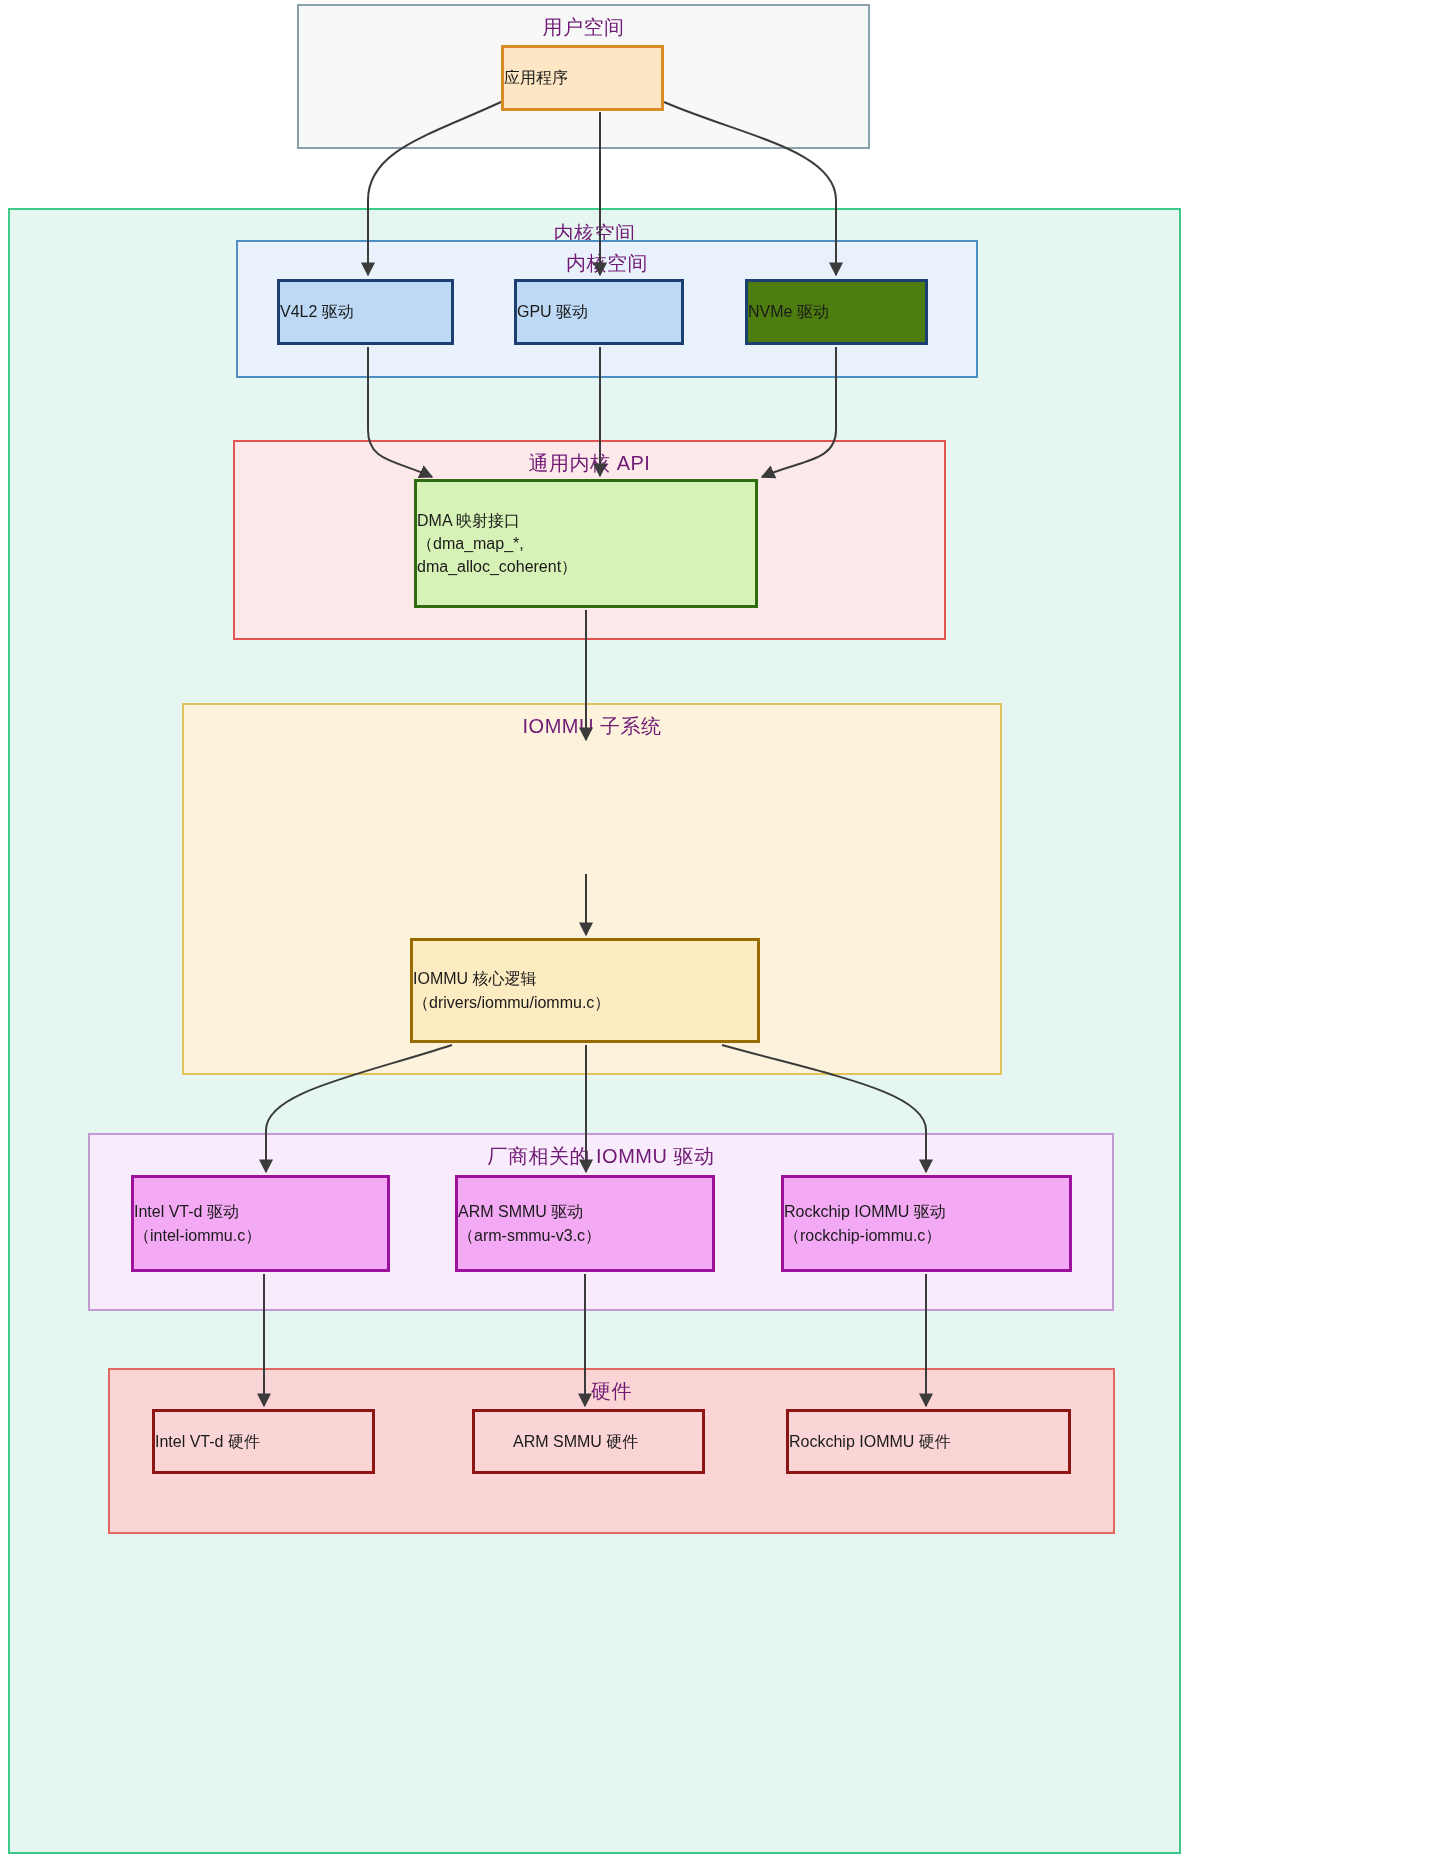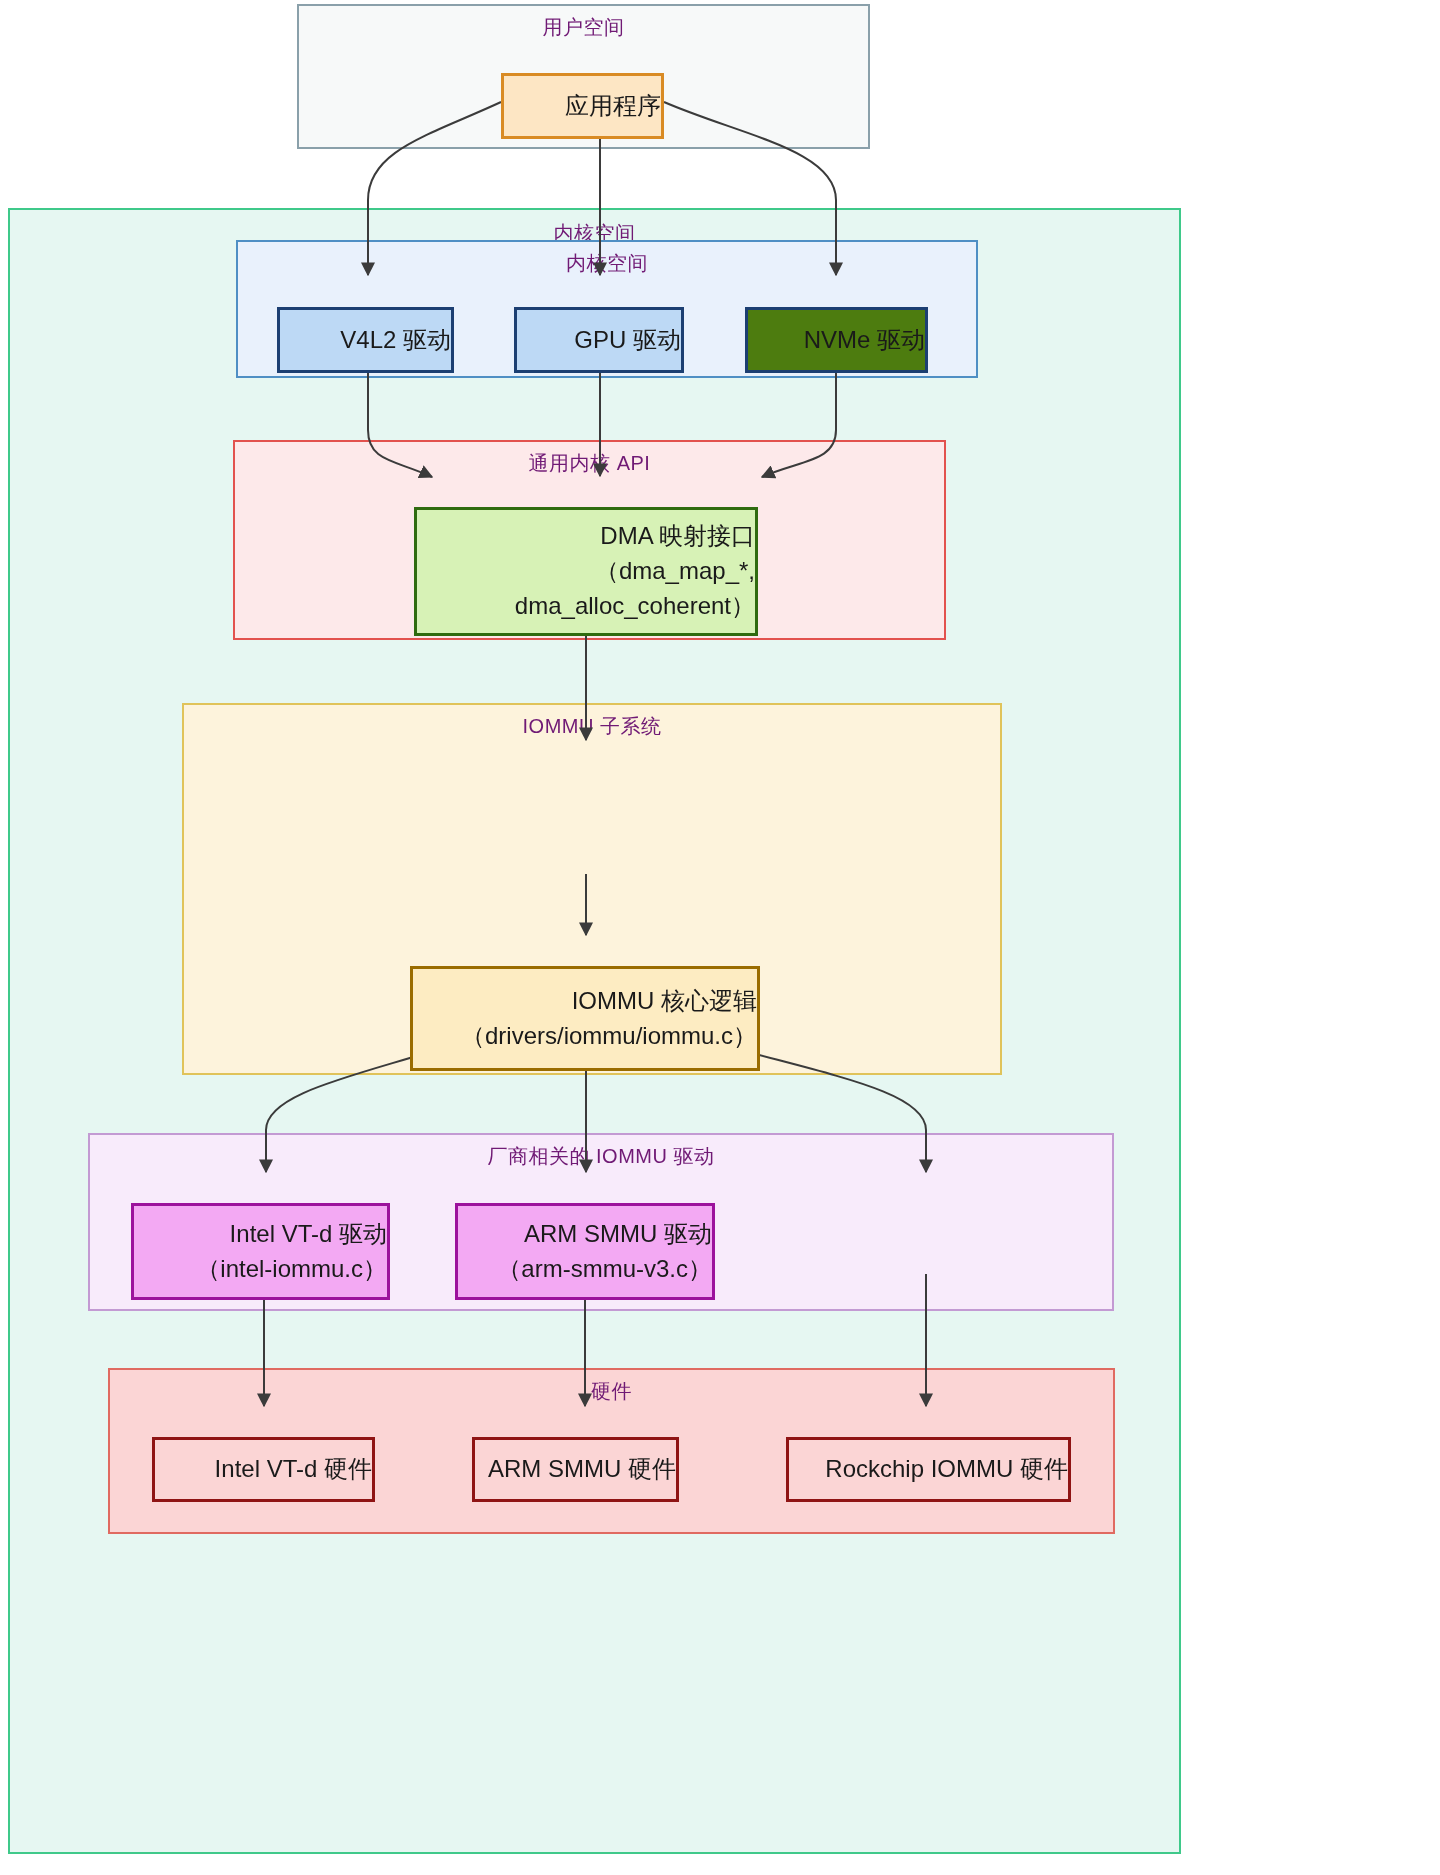--- a/index.html
+++ b/index.html
@@ -15,23 +15,23 @@
 
   .group{position:absolute;box-sizing:border-box;}
   .group > .group-title{
     position:absolute;left:0;right:0;top:8px;
     text-align:center;font-size:20px;color:#701a75;
     letter-spacing:.5px;
   }
 
   .node{
     position:absolute;box-sizing:border-box;
-    display:flex;flex-direction:column;align-items:flex-end;justify-content:center;
-    text-align:center;color:#1a1a1a;font-size:24px;line-height:1.45;
-    border-width:3px;border-style:solid;margin-top:28px;
+    display:flex;flex-direction:column;align-items:flex-start;justify-content:center;
+    text-align:center;color:#1a1a1a;font-size:16px;line-height:1.45;
+    border-width:3px;border-style:solid;
   }
   .node .ln{display:block;white-space:nowrap;}
 
   
   #grp-user{left:297px;top:4px;width:573px;height:145px;
     background:#f7f9f9;border:2px solid #8aa0aa;}
   #node-app{left:501px;top:45px;width:163px;height:66px;
     background:#fde6c4;border-color:#d98b24;}
 
   
@@ -71,22 +71,22 @@
   #node-arm-drv{left:455px;top:1175px;width:260px;height:97px;
     background:#f3a9f3;border-color:#9c129c;}
   #node-rk-drv{left:781px;top:1175px;width:291px;height:97px;
     background:#f3a9f3;border-color:#9c129c;}
 
   
   #grp-hw{left:108px;top:1368px;width:1007px;height:166px;
     background:#fbd5d5;border:2px solid #e06a61;}
   #node-intel-hw{left:152px;top:1409px;width:223px;height:65px;
     background:#fbd5d5;border-color:#8f1414;}
-  #node-arm-hw{left:472px;top:1409px;width:207px;height:65px;
-    background:#fbd5d5;border-color:#8f1414;}
+  #node-arm-hw{left:472px;top:1409px;width:233px;height:65px;
+    background:#fbd5d5;border-color:#8f1414;padding-left:38px;}
   #node-rk-hw{left:786px;top:1409px;width:285px;height:65px;
     background:#fbd5d5;border-color:#8f1414;}
 
   #watermark{
     position:absolute;right:24px;top:1504px;
     font-size:36px;color:#e2e2e2;font-weight:700;
     letter-spacing:2px;white-space:nowrap;
     text-shadow:0 1px 0 rgba(0,0,0,.04);
   }
 </style>
@@ -180,20 +180,24 @@
   </div>
 
   <div class="node" id="node-intel-drv">
     <span class="ln">Intel VT-d 驱动</span>
     <span class="ln">（intel-iommu.c）</span>
   </div>
   <div class="node" id="node-arm-drv">
     <span class="ln">ARM SMMU 驱动</span>
     <span class="ln">（arm-smmu-v3.c）</span>
   </div>
+  <div class="node" id="node-rk-drv">
+    <span class="ln">Rockchip IOMMU 驱动</span>
+    <span class="ln">（rockchip-iommu.c）</span>
+  </div>
 
   <div class="node" id="node-intel-hw">
     <span class="ln">Intel VT-d 硬件</span>
   </div>
   <div class="node" id="node-arm-hw">
     <span class="ln">ARM SMMU 硬件</span>
   </div>
   <div class="node" id="node-rk-hw">
     <span class="ln">Rockchip IOMMU 硬件</span>
   </div>

